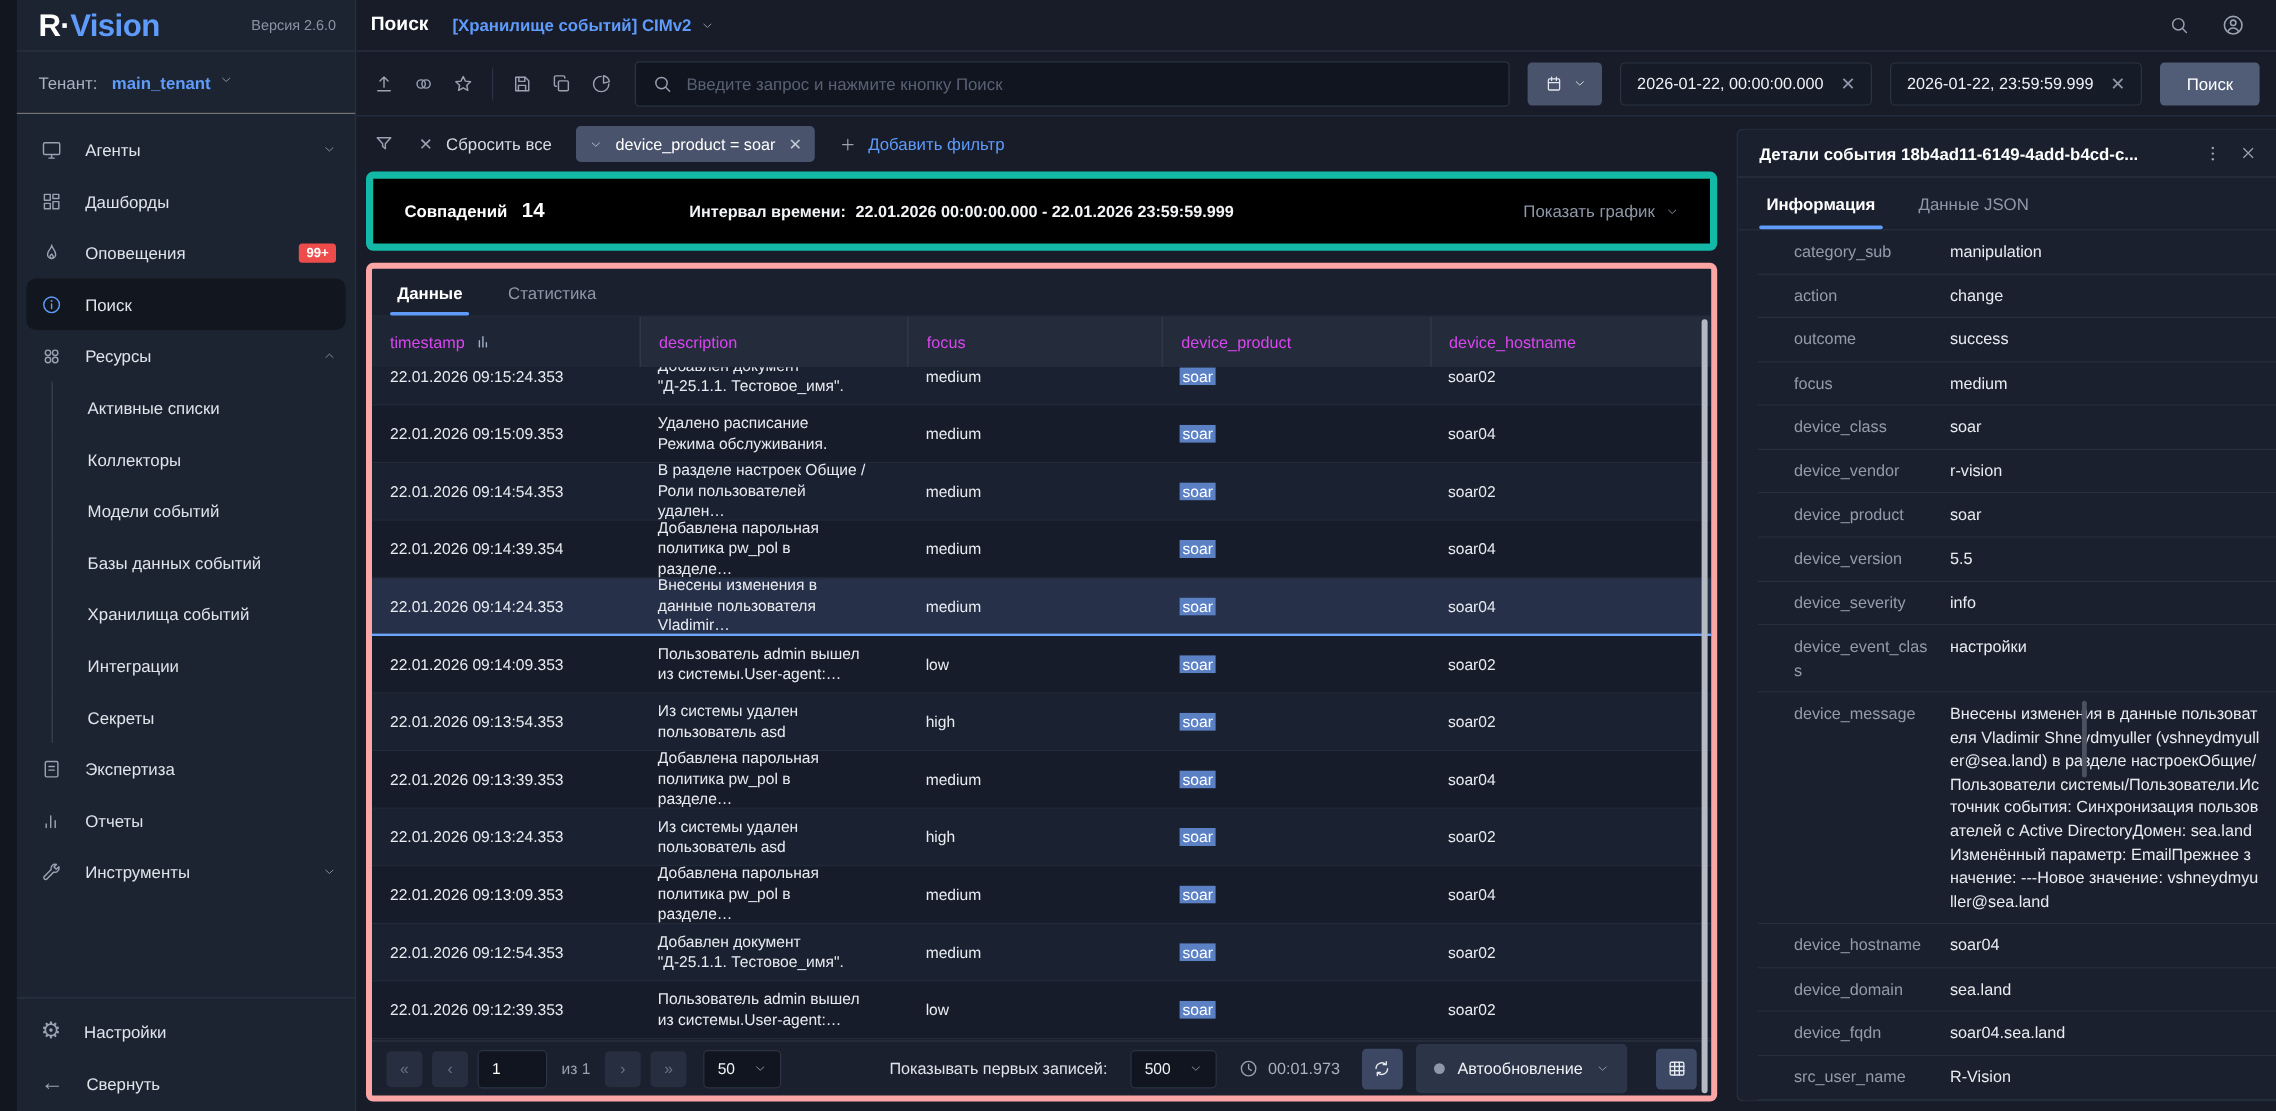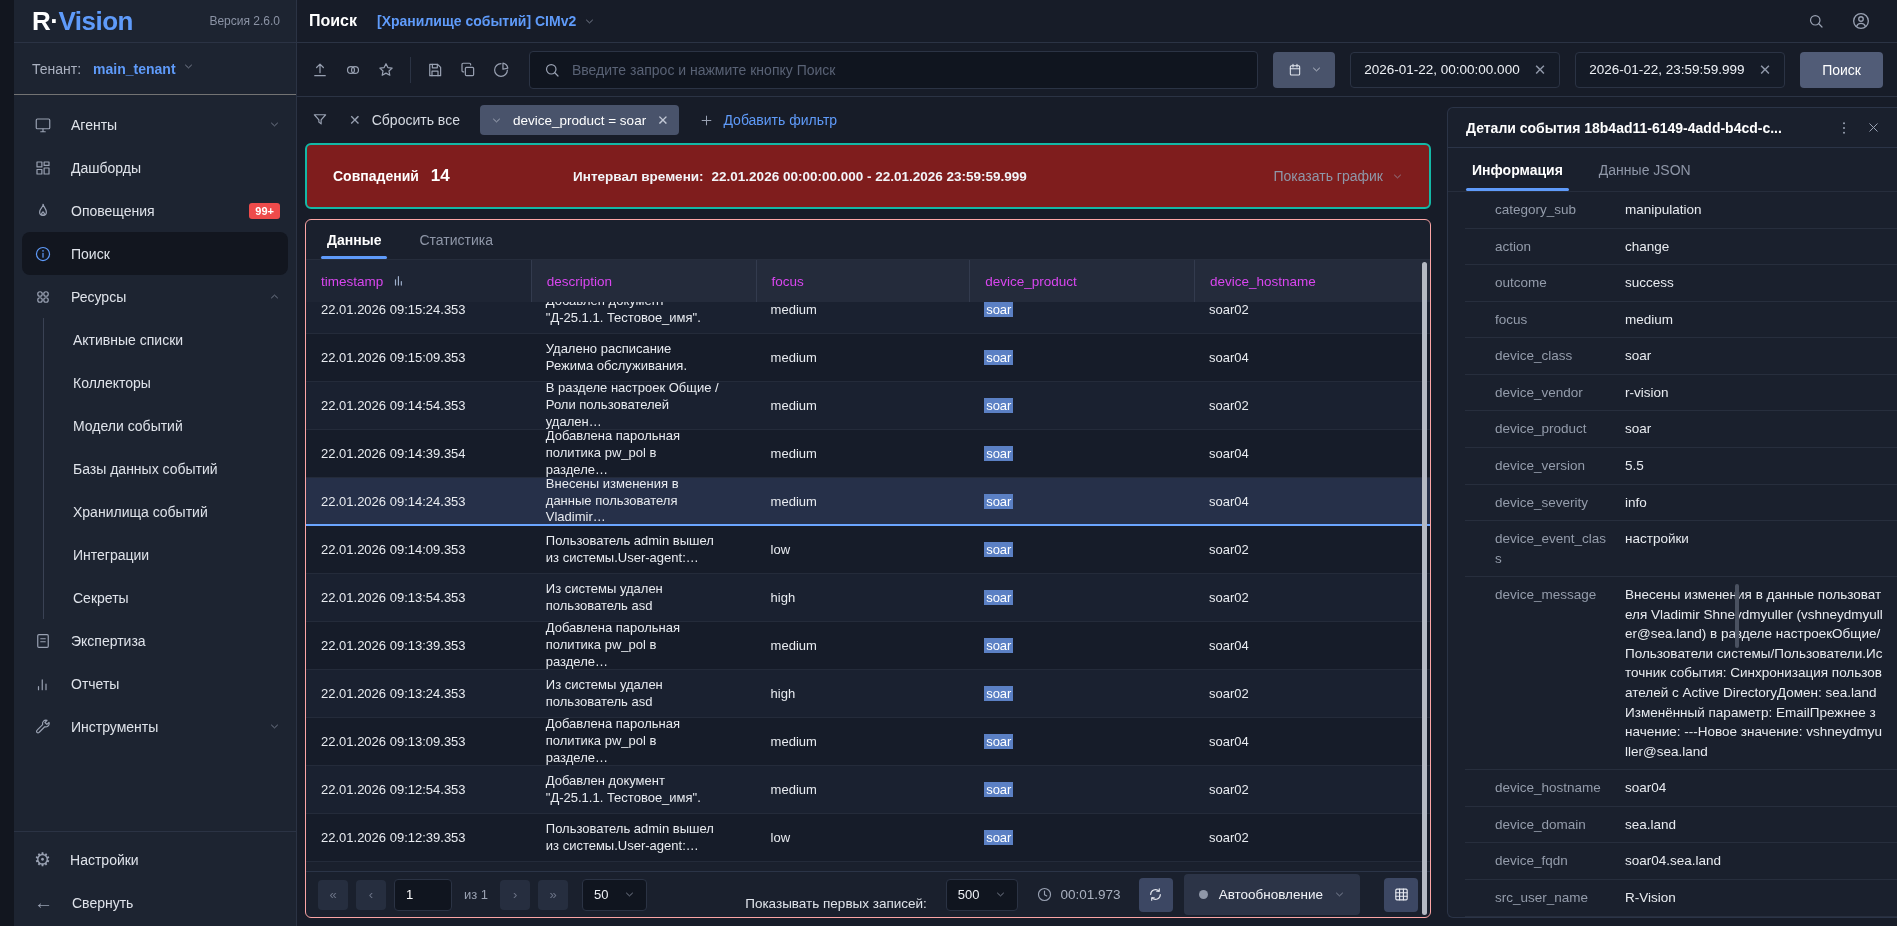--- a/index.html
+++ b/index.html
@@ -53,27 +53,27 @@
   .search-btn { height:36px; padding:0 22px; background:#515c77; border-radius:4px; font-size:14px; color:#fff; display:flex; align-items:center; cursor:pointer; }
 
   .content { flex:1; display:flex; min-height:0; padding:0 0 8px 8px; gap:16px; position:relative; }
   .main-area { flex:1; display:flex; flex-direction:column; min-width:0; }
   .filter-row { height:46px; display:flex; align-items:center; gap:20px; padding:0 6px; flex:0 0 auto; }
   .reset { display:flex; gap:11px; color:#d6dae2; font-size:14px; align-items:center; cursor:pointer; }
   .filter-chip { height:30px; background:#49536b; border-radius:4px; display:flex; align-items:center; padding:0 11px; gap:11px; font-size:13.5px; color:#fff; cursor:pointer; }
   .filter-chip .icon { color:#c3c9d6; }
   .add-filter { color:#5f9bfa; font-size:14px; display:flex; align-items:center; gap:9px; cursor:pointer; }
 
-  .matches-panel { height:66px; background:#7f1d1d; border:2px solid #14b8a6; border-radius:6px; display:flex; align-items:center; padding:0 26px; margin-bottom:10px; flex:0 0 auto; }
+  .matches-panel { height:66px; background:#000000; border:6px solid #14b8a6; border-radius:6px; display:flex; align-items:center; padding:0 26px; margin-bottom:10px; flex:0 0 auto; }
   .matches-label { font-size:14px; font-weight:700; color:#fff; }
   .matches-count { font-size:17px; font-weight:700; margin-left:12px; color:#fff; }
   .interval { margin:0 auto; font-size:13.5px; font-weight:700; color:#f2f4f8; display:flex; gap:8px; }
   .show-chart { color:#8f97a8; font-size:14px; display:flex; align-items:center; gap:9px; margin-left:auto; cursor:pointer; }
 
-  .table-panel { flex:1; background:#1a202d; border:1px solid #fca5a5; border-radius:6px; display:flex; flex-direction:column; min-height:0; overflow:hidden; position:relative; }
+  .table-panel { flex:1; background:#1a202d; border:5px solid #fca5a5; border-radius:6px; display:flex; flex-direction:column; min-height:0; overflow:hidden; position:relative; }
   .tabs { height:40px; display:flex; padding:0 21px; gap:38px; border-bottom:1px solid #262d3c; align-items:stretch; flex:0 0 auto; }
   .tab { display:flex; align-items:center; font-size:14px; color:#8f97a8; position:relative; cursor:pointer; }
   .tab.active { color:#fff; font-weight:700; }
   .tab.active::after { content:''; position:absolute; left:-6px; right:-6px; bottom:0; height:3px; background:#5f9bfa; border-radius:2px; }
   .thead { display:flex; background:#242b3b; height:42px; align-items:center; font-size:13.5px; color:#d946ef; flex:0 0 auto; }
   .th { padding:0 15px; height:100%; display:flex; align-items:center; gap:9px; border-left:1px solid #333b4e; }
   .th:first-child { border-left:none; background:#1e2534; }
   .rows { flex:1; overflow:hidden; position:relative; }
   .row { height:48px; display:flex; align-items:center; border-bottom:1px solid #242b3a; font-size:13px; cursor:pointer; }
   .row:nth-child(odd) { background:#1a2130; }
@@ -84,21 +84,21 @@
   .c1 { width:20%; } .c2 { width:20%; } .c3 { width:19%; } .c4 { width:20%; } .c5 { width:21%; }
   .desc { line-height:1.3; max-width:176px; display:block; }
   .soar-mark { background:#5b80c4; color:#fff; padding:0 2px; }
   .tbl-scrollbar { position:absolute; right:3px; top:42px; bottom:2px; width:5px; background:#b4b9c3; border-radius:3px; }
 
   .pagination { height:46px; border-top:1px solid #2b3447; display:flex; align-items:center; padding:0 12px; gap:8px; flex:0 0 auto; }
   .pg-btn { width:30px; height:30px; background:#262e3f; border-radius:4px; display:flex; align-items:center; justify-content:center; color:#6b7386; cursor:pointer; }
   .pg-input { width:58px; height:32px; background:#10151f; border:1px solid #2b3344; border-radius:4px; color:#fff; padding:0 11px; display:flex; align-items:center; font-size:13px; }
   .pg-of { color:#9aa2b2; margin:0 4px; font-size:13px; }
   .pg-select { height:32px; background:#10151f; border:1px solid #2b3344; border-radius:4px; display:flex; align-items:center; padding:0 11px; gap:15px; font-size:13px; color:#eef1f6; cursor:pointer; margin-left:6px; }
-  .show-first { margin-left:auto; display:flex; align-items:flex-end; gap:13px; font-size:13.5px; color:#dfe3ea; }
+  .show-first { margin-left:auto; display:flex; align-items:center; gap:13px; font-size:13.5px; color:#dfe3ea; }
   .elapsed { display:flex; align-items:center; gap:8px; color:#aab1c0; font-size:13.5px; margin-left:10px; }
   .refresh-btn { width:34px; height:34px; background:#3c4763; border-radius:4px; display:flex; align-items:center; justify-content:center; margin-left:10px; cursor:pointer; }
   .refresh-btn .icon { color:#e6e9f0; }
   .auto-btn { height:41px; background:#2c3447; border-radius:4px; display:flex; align-items:center; gap:11px; padding:0 15px; font-size:13.5px; color:#f0f2f7; margin-left:3px; cursor:pointer; }
   .auto-dot { width:9px; height:9px; border-radius:50%; background:#8f97a8; }
   .grid-btn { width:34px; height:34px; background:#3c4763; border-radius:4px; margin-left:16px; display:flex; align-items:center; justify-content:center; cursor:pointer; }
   .grid-btn .icon { color:#e6e9f0; }
 
   
   .details { width:450px; flex:0 0 auto; background:#1a202d; border:1px solid #2b3447; border-right:none; border-radius:6px 0 0 6px; margin-top:10px; display:flex; flex-direction:column; overflow:hidden; position:relative; }

